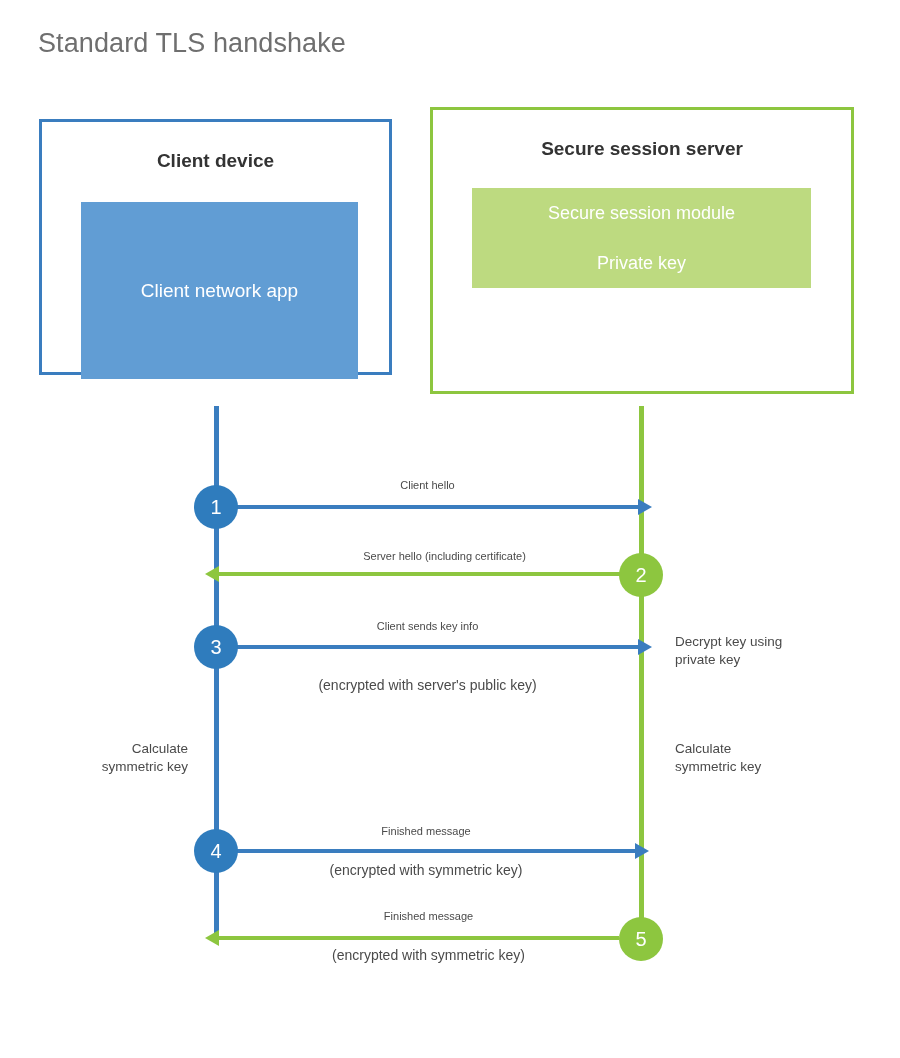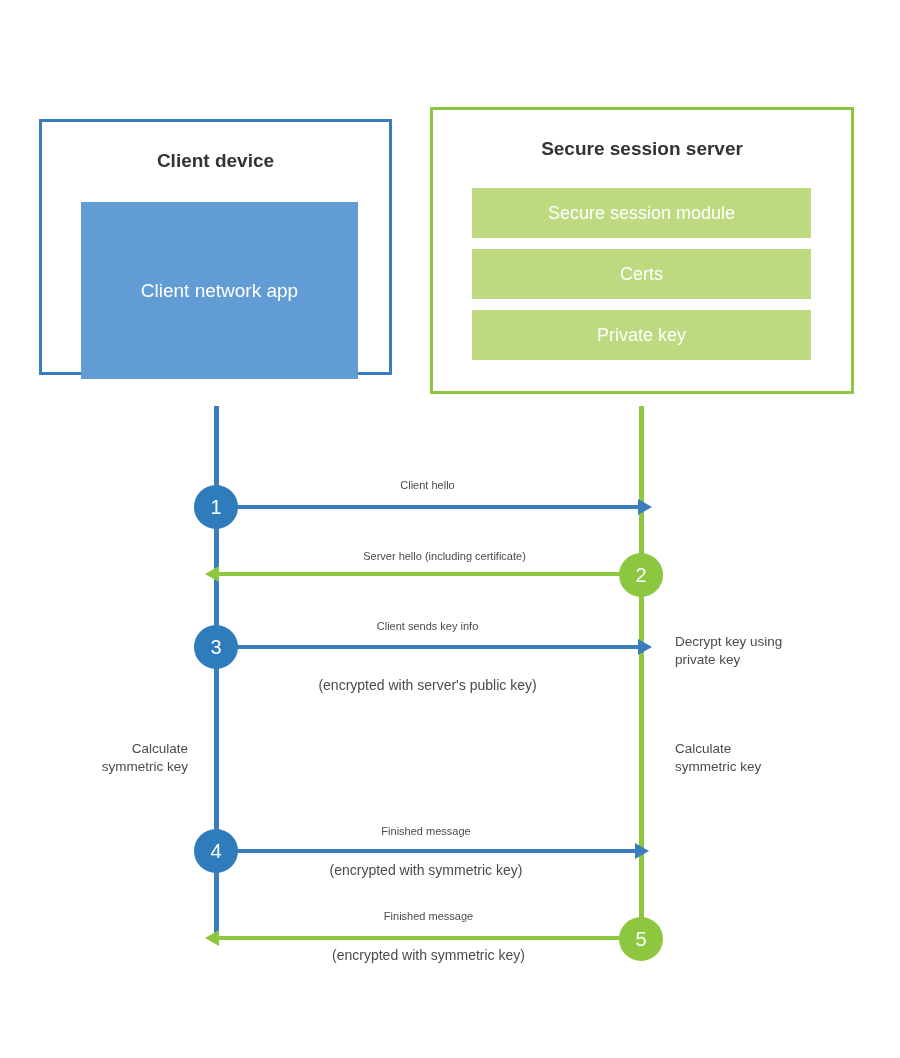--- a/index.html
+++ b/index.html
@@ -83,21 +83,20 @@
 
   .server-stack {
     position: absolute;
     left: 39px;
     top: 78px;
     width: 339px;
   }
   .server-bar {
     height: 50px;
     background: #bdda80;
-    margin-bottom: 11px;
     display: flex;
     align-items: center;
     justify-content: center;
     color: #ffffff;
     font-size: 18px;
     font-weight: 400;
   }
 
   
   .lifeline {
@@ -193,31 +192,31 @@
     font-weight: 400;
   }
   .note.right-side { text-align: left; }
   .note.left-side  { text-align: right; }
 </style>
 </head>
 <body>
 
 <div id="page">
 
+  <div class="page-title">Standard TLS handshake</div>
 
   <div class="party-box client">
     <div class="party-title">Client device</div>
     <div class="client-app">Client network app</div>
   </div>
 
   <div class="party-box server">
     <div class="party-title">Secure session server</div>
     <div class="server-stack">
       <div class="server-bar">Secure session module</div>
-      <div class="server-bar">Certs</div>
       <div class="server-bar">Private key</div>
     </div>
   </div>
 
   <div class="lifeline client-line"></div>
   <div class="lifeline server-line"></div>
 
   <div class="msg blue to-right" style="left:216px; top:505px; width:423px;">
     <div class="shaft"></div>
     <div class="head"></div>

